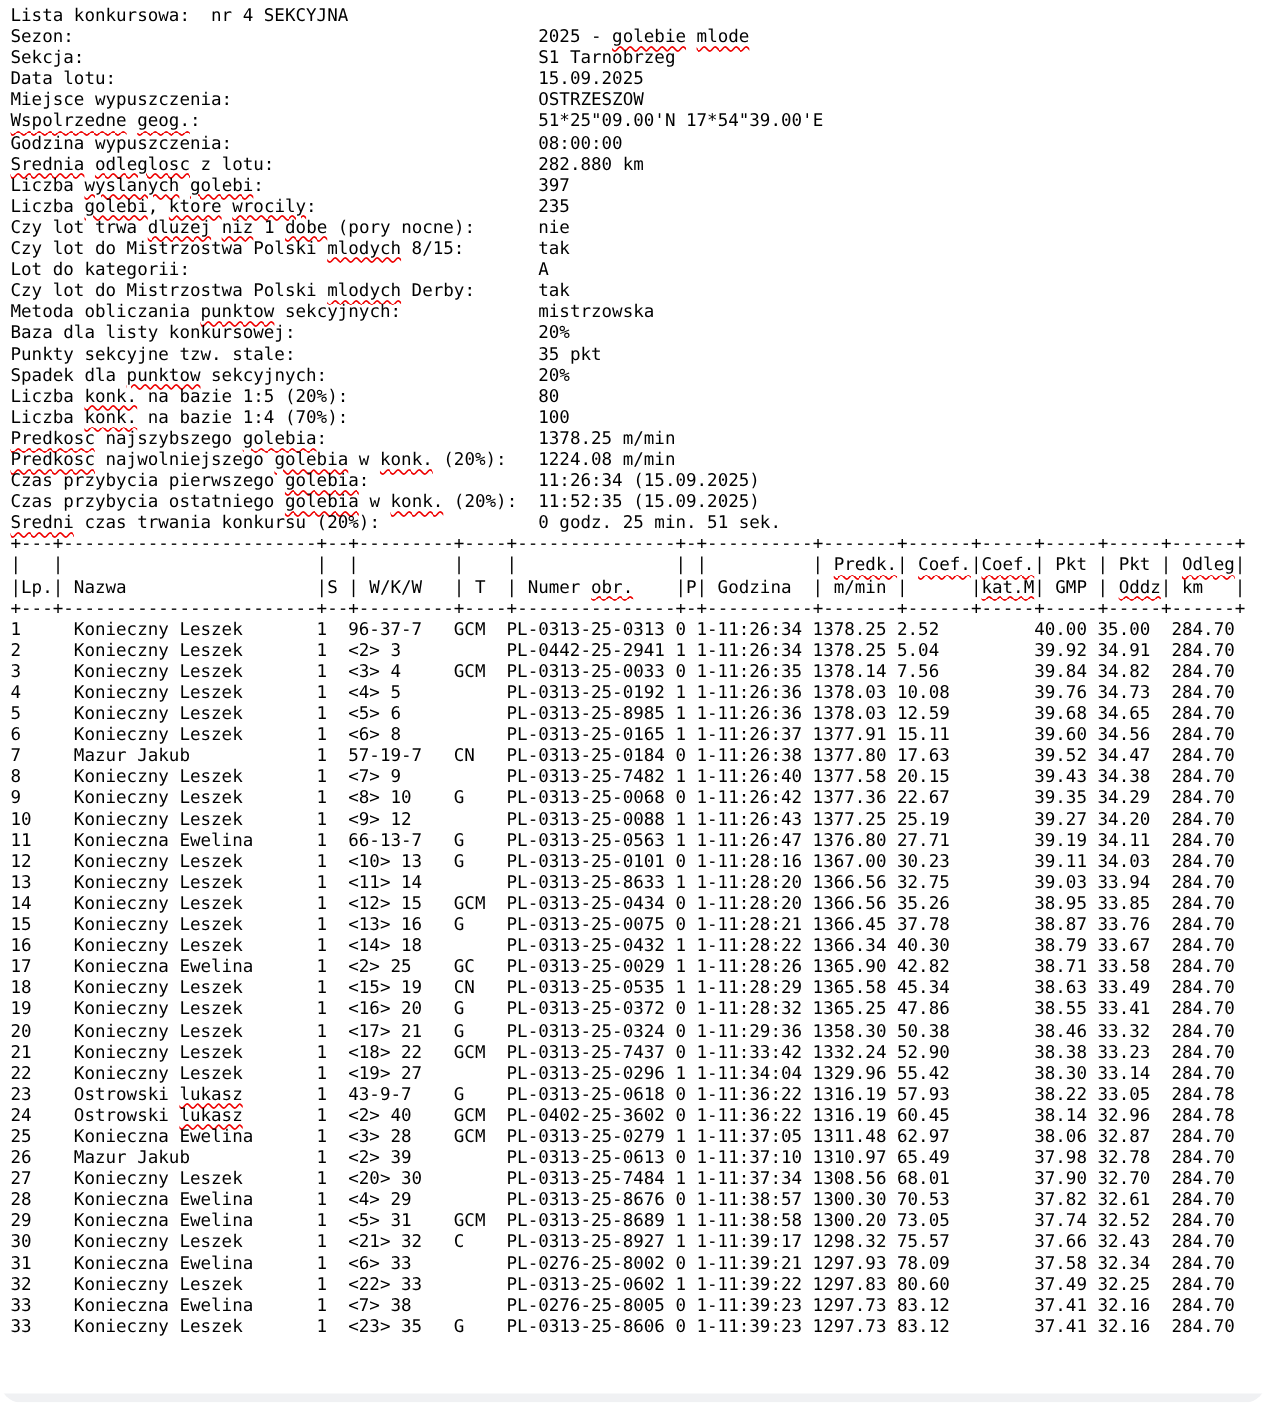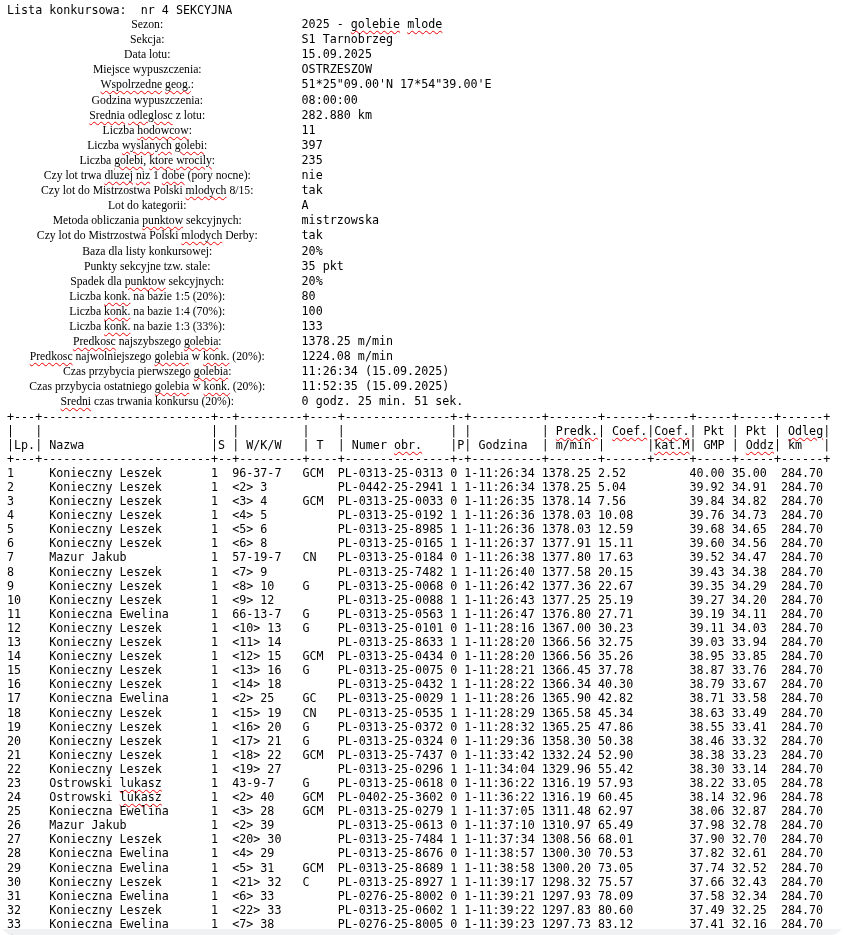--- a/index.html
+++ b/index.html
@@ -11,21 +11,21 @@
     background:#ffffff;
     color:#000000;
     font-family:"DejaVu Sans Mono","Liberation Mono",monospace;
     font-size:11.7px;
     line-height:14.1px;
     padding:3px 0 0 7px;
     border-radius:14px;
   }
   .line{white-space:pre;}
   .hline{white-space:pre;}
-  .lbl{display:inline-block;width:48ch;text-align:center;white-space:pre;font-family:Liberation Serif, serif;}
+  .lbl{display:inline-block;width:48ch;text-align:left;white-space:pre;}
   .val{padding-left:2ch;white-space:pre;}
   .trow{white-space:pre;height:14.1px;}
   .c{display:inline-block;white-space:pre;vertical-align:top;overflow:visible;}
   .c0{width:6ch}.c1{width:23ch}.c2{width:3ch}.c3{width:10ch}.c4{width:5ch}
   .c5{width:16ch}.c6{width:2ch}.c7{width:11ch}.c8{width:8ch}.c9{width:7ch}
   .c10{width:6ch}.c11{width:6ch}.c12{width:6ch}.c13{width:8ch}
   .drow .c13{width:7ch;padding-left:1ch;}
   .sq{
     text-decoration-line:underline;
     text-decoration-style:wavy;
@@ -42,34 +42,32 @@
 
   <div class="line"><span>Lista konkursowa:  nr 4 SEKCYJNA</span></div>
 
   <div class="hline"><span class="lbl"><span>Sezon:</span></span><span class="val"><span>2025 - </span><span class="sq">golebie</span><span> </span><span class="sq">mlode</span><span></span></span></div>
     <div class="hline"><span class="lbl"><span>Sekcja:</span></span><span class="val"><span>S1 Tarnobrzeg</span></span></div>
     <div class="hline"><span class="lbl"><span>Data lotu:</span></span><span class="val"><span>15.09.2025</span></span></div>
     <div class="hline"><span class="lbl"><span>Miejsce wypuszczenia:</span></span><span class="val"><span>OSTRZESZOW</span></span></div>
     <div class="hline"><span class="lbl"><span></span><span class="sq">Wspolrzedne</span><span> </span><span class="sq">geog.</span><span>:</span></span><span class="val"><span>51*25"09.00'N 17*54"39.00'E</span></span></div>
     <div class="hline"><span class="lbl"><span>Godzina wypuszczenia:</span></span><span class="val"><span>08:00:00</span></span></div>
     <div class="hline"><span class="lbl"><span></span><span class="sq">Srednia</span><span> </span><span class="sq">odleglosc</span><span> z lotu:</span></span><span class="val"><span>282.880 km</span></span></div>
-    <div class="hline"><span class="lbl"><span>Liczba </span><span class="sq">hodowcow</span><span>:</span></span><span class="val"><span>11</span></span></div>
     <div class="hline"><span class="lbl"><span>Liczba </span><span class="sq">wyslanych</span><span> </span><span class="sq">golebi</span><span>:</span></span><span class="val"><span>397</span></span></div>
     <div class="hline"><span class="lbl"><span>Liczba </span><span class="sq">golebi</span><span>, </span><span class="sq">ktore</span><span> </span><span class="sq">wrocily</span><span>:</span></span><span class="val"><span>235</span></span></div>
     <div class="hline"><span class="lbl"><span>Czy lot trwa </span><span class="sq">dluzej</span><span> </span><span class="sq">niz</span><span> 1 </span><span class="sq">dobe</span><span> (pory nocne):</span></span><span class="val"><span>nie</span></span></div>
     <div class="hline"><span class="lbl"><span>Czy lot do Mistrzostwa Polski </span><span class="sq">mlodych</span><span> 8/15:</span></span><span class="val"><span>tak</span></span></div>
     <div class="hline"><span class="lbl"><span>Lot do kategorii:</span></span><span class="val"><span>A</span></span></div>
+    <div class="hline"><span class="lbl"><span>Czy lot do Mistrzostwa Polski </span><span class="sq">mlodych</span><span> Derby:</span></span><span class="val"><span>tak</span></span></div>
     <div class="hline"><span class="lbl"><span>Metoda obliczania </span><span class="sq">punktow</span><span> sekcyjnych:</span></span><span class="val"><span>mistrzowska</span></span></div>
-    <div class="hline"><span class="lbl"><span>Czy lot do Mistrzostwa Polski </span><span class="sq">mlodych</span><span> Derby:</span></span><span class="val"><span>tak</span></span></div>
     <div class="hline"><span class="lbl"><span>Baza dla listy konkursowej:</span></span><span class="val"><span>20%</span></span></div>
     <div class="hline"><span class="lbl"><span>Punkty sekcyjne tzw. stale:</span></span><span class="val"><span>35 pkt</span></span></div>
     <div class="hline"><span class="lbl"><span>Spadek dla </span><span class="sq">punktow</span><span> sekcyjnych:</span></span><span class="val"><span>20%</span></span></div>
     <div class="hline"><span class="lbl"><span>Liczba </span><span class="sq">konk.</span><span> na bazie 1:5 (20%):</span></span><span class="val"><span>80</span></span></div>
     <div class="hline"><span class="lbl"><span>Liczba </span><span class="sq">konk.</span><span> na bazie 1:4 (70%):</span></span><span class="val"><span>100</span></span></div>
-    <div class="hline"><span class="lbl"><span>Liczba </span><span class="sq">konk.</span><span> na bazie 1:3 (33%):</span></span><span class="val"><span>133</span></span></div>
     <div class="hline"><span class="lbl"><span></span><span class="sq">Predkosc</span><span> najszybszego </span><span class="sq">golebia</span><span>:</span></span><span class="val"><span>1378.25 m/min</span></span></div>
     <div class="hline"><span class="lbl"><span></span><span class="sq">Predkosc</span><span> najwolniejszego </span><span class="sq">golebia</span><span> w </span><span class="sq">konk.</span><span> (20%):</span></span><span class="val"><span>1224.08 m/min</span></span></div>
     <div class="hline"><span class="lbl"><span>Czas przybycia pierwszego </span><span class="sq">golebia</span><span>:</span></span><span class="val"><span>11:26:34 (15.09.2025)</span></span></div>
     <div class="hline"><span class="lbl"><span>Czas przybycia ostatniego </span><span class="sq">golebia</span><span> w </span><span class="sq">konk.</span><span> (20%):</span></span><span class="val"><span>11:52:35 (15.09.2025)</span></span></div>
     <div class="hline"><span class="lbl"><span></span><span class="sq">Sredni</span><span> czas trwania konkursu (20%):</span></span><span class="val"><span>0 godz. 25 min. 51 sek.</span></span></div>
 
   <div class="line"><span>+---+------------------------+--+---------+----+---------------+-+----------+-------+------+-----+-----+-----+------+</span></div>
 
   <div class="trow hrow"><span class="c c0"><span>|   | </span></span><span class="c c1"><span></span></span><span class="c c2"><span>| </span></span><span class="c c3"><span>|</span></span><span class="c c4"><span>|  </span></span><span class="c c5"><span>|</span></span><span class="c c6"><span>|</span></span><span class="c c7"><span>|</span></span><span class="c c8"><span>| </span><span class="sq">Predk.</span><span></span></span><span class="c c9"><span>| </span><span class="sq">Coef.</span><span></span></span><span class="c c10"><span>|</span><span class="sq">Coef.</span><span></span></span><span class="c c11"><span>| Pkt</span></span><span class="c c12"><span>| Pkt</span></span><span class="c c13"><span>| </span><span class="sq">Odleg</span><span>|</span></span></div>
     <div class="trow hrow"><span class="c c0"><span>|Lp.| </span></span><span class="c c1"><span>Nazwa</span></span><span class="c c2"><span>|S </span></span><span class="c c3"><span>| W/K/W</span></span><span class="c c4"><span>| T </span></span><span class="c c5"><span>| Numer </span><span class="sq">obr.</span><span></span></span><span class="c c6"><span>|P</span></span><span class="c c7"><span>| Godzina</span></span><span class="c c8"><span>| m/min</span></span><span class="c c9"><span>|</span></span><span class="c c10"><span>|</span><span class="sq">kat.M</span><span></span></span><span class="c c11"><span>| GMP</span></span><span class="c c12"><span>| </span><span class="sq">Oddz</span><span></span></span><span class="c c13"><span>| km   |</span></span></div>

